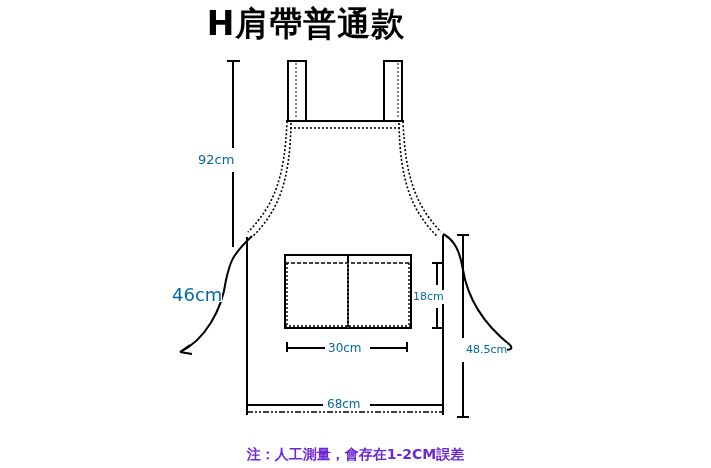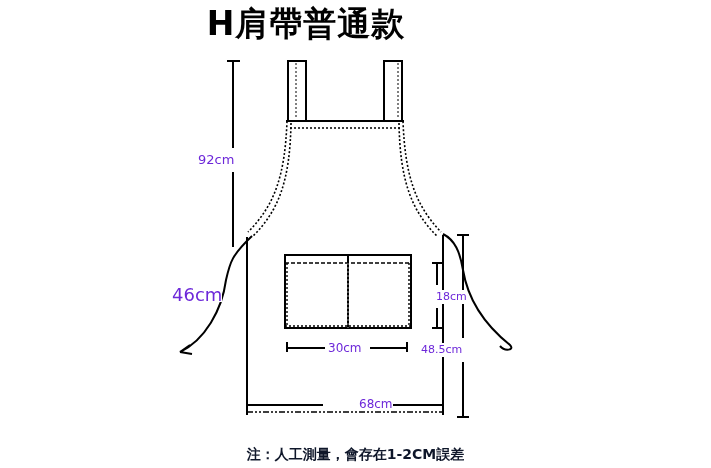--- a/index.html
+++ b/index.html
@@ -1,23 +1,23 @@
 <!DOCTYPE html>
 <html><head>
   <meta charset="utf-8">
   <style>
     html, body { margin: 0; padding: 0; background: #ffffff; }
     body { width: 711px; height: 468px; position: relative; overflow: hidden;
            font-family: "DejaVu Sans", "Liberation Sans", sans-serif; }
     .title { position: absolute; left: 0; top: 2px; width: 612px; text-align: center;
              font-size: 33px; font-weight: bold; color: #000; letter-spacing: 1px; }
     svg { position: absolute; left: 0; top: 0; }
-    .lbl { position: absolute; font-size: 12px; color: #6d28d9; background: #fff; line-height: 14px; white-space: nowrap; }
+    .lbl { position: absolute; font-size: 12px; color: #0369a1; background: #fff; line-height: 14px; white-space: nowrap; }
     .note { position: absolute; left: 0; top: 446px; width: 711px; text-align: center;
-            font-size: 14px; font-weight: bold; color: #0f172a; }
+            font-size: 14px; font-weight: bold; color: #6d28d9; }
   </style>
 </head>
 <body>
 
 <div class="title">H肩帶普通款</div>
 
 <svg width="711" height="468" viewBox="0 0 711 468">
   <g fill="none" stroke="#000" stroke-width="2">
 
     <g>
@@ -86,18 +86,18 @@
 
     <g>
       <line x1="247" y1="405" x2="323" y2="405"></line>
       <line x1="370" y1="405" x2="443" y2="405"></line>
     </g>
   </g>
 </svg>
 
 <div class="lbl" style="left:198px; top:153px; font-size:13px;">92cm</div>
 <div class="lbl" style="left:172px; top:288px; font-size:18px;">46cm</div>
-<div class="lbl" style="left:436px; top:290px; font-size:11px;">18cm</div>
+<div class="lbl" style="left:413px; top:290px; font-size:11px;">18cm</div>
 <div class="lbl" style="left:328px; top:341px;text-align:center;">30cm</div>
-<div class="lbl" style="left:421px; top:343px; font-size:11px;">48.5cm</div>
-<div class="lbl" style="left:327px; top:397px;margin-left:32px;">68cm</div>
+<div class="lbl" style="left:466px; top:343px; font-size:11px;">48.5cm</div>
+<div class="lbl" style="left:327px; top:397px;">68cm</div>
 
 <div class="note">注：人工測量，會存在1-2CM誤差</div>
 
 </body></html>

